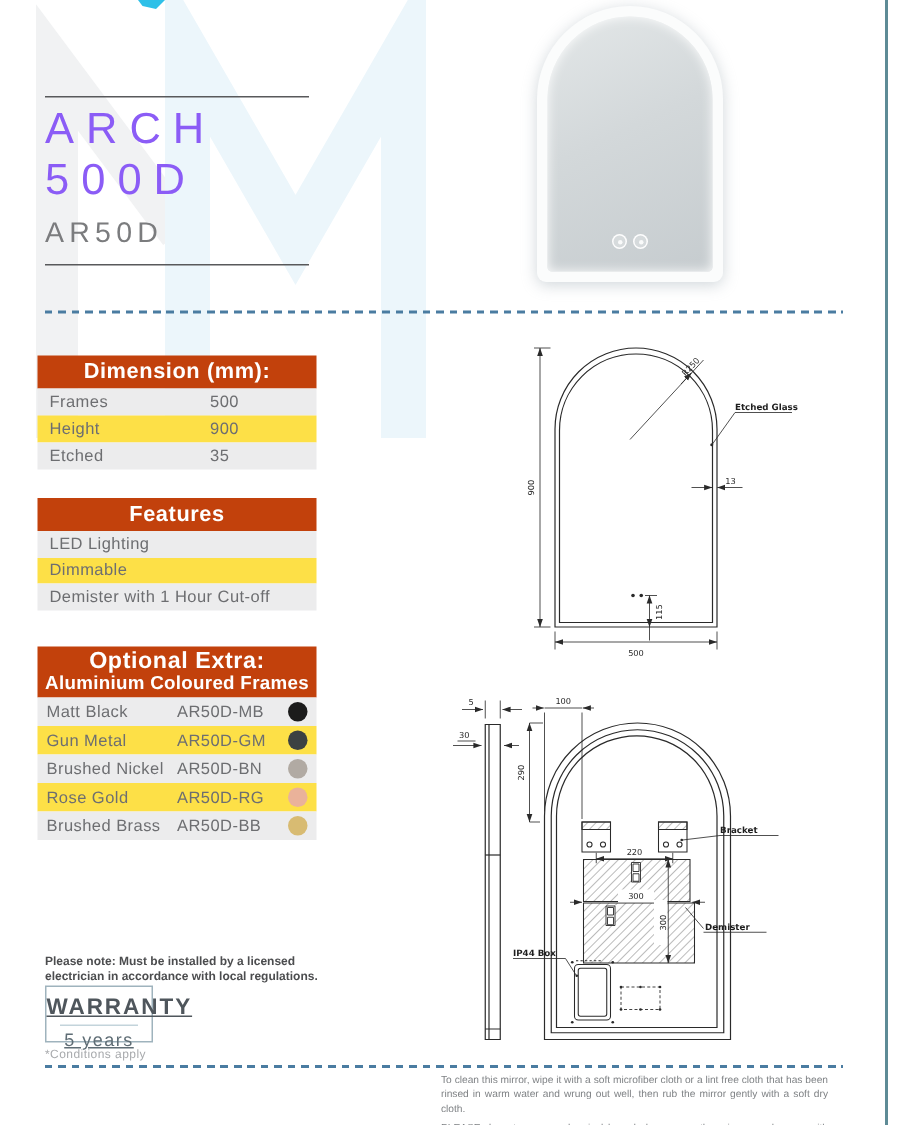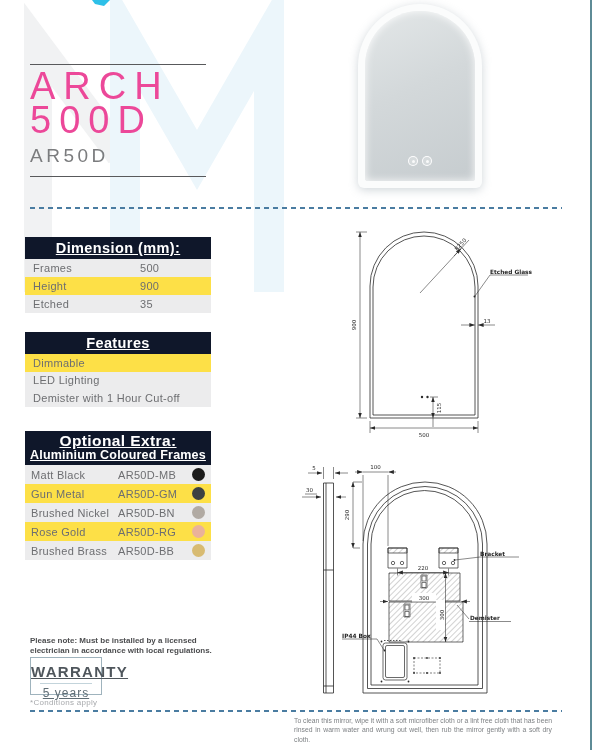--- a/index.html
+++ b/index.html
@@ -8,22 +8,22 @@
 
   
   .watermark{position:absolute;left:0;top:0;pointer-events:none;}
 
   
   .right-line{position:absolute;top:0;left:590px;width:2px;height:750px;background:#5e8b96;}
 
   
   .title-block{position:absolute;left:30px;top:64px;width:176px;}
   .title-rule{height:0;border-top:1.5px solid #58595b;}
-  .title-main{margin-top:4px;font-size:38px;line-height:34px;letter-spacing:8px;
-              font-weight:500;color:#ec4899;}
+  .title-main{margin-top:4px;font-size:29px;line-height:34px;letter-spacing:8px;
+              font-weight:500;color:#8b5cf6;}
   .title-code{margin-top:8px;font-size:19px;letter-spacing:3.5px;color:#7b7c7e;}
   .title-rule-b{margin-top:9px;border-top:1.5px solid #58595b;}
 
   
   .mirror{position:absolute;left:358px;top:4px;width:124px;height:184px;background:#fbfcfc;
           border-radius:62px 62px 6px 6px;box-shadow:0 2px 10px rgba(150,165,172,.45);}
   .mirror-glass{position:absolute;left:7px;top:7px;right:7px;bottom:7px;
           border-radius:55px 55px 3px 3px;
           background:linear-gradient(155deg,#e3e7e8 0%,#d3d8da 45%,#c6cccf 100%);
           box-shadow:inset 0 0 8px rgba(255,255,255,.95);}
@@ -34,21 +34,21 @@
         background:rgba(255,255,255,.85);}
 
   
   .dotted{position:absolute;left:30px;width:532px;height:2px;
           background-image:repeating-linear-gradient(90deg,#4a7ca1 0 5px,transparent 5px 9px);}
   .dotted.d1{top:207px;}
   .dotted.d2{top:710px;}
 
   
   .section{position:absolute;left:25px;width:186px;}
-  .sec-head{background:#0f172a;color:#ffffff;text-align:center;font-weight:600;text-decoration:underline;}
+  .sec-head{background:#c2410c;color:#ffffff;text-align:center;font-weight:600;}
   .head-1line{height:22px;line-height:22px;font-size:14.5px;letter-spacing:.4px;}
   .head-2line{padding:2px 0 3px 0;}
   .head-2line .l1{font-size:15.5px;line-height:16px;letter-spacing:.4px;}
   .head-2line .l2{font-size:12.5px;line-height:13px;letter-spacing:.2px;}
   .row{display:flex;align-items:center;font-size:11px;color:#6d6e71;letter-spacing:.3px;}
   .row.odd{background:#ececed;}
   .row.even{background:#fde047;}
   .dim-row{height:18px;}
   .dim-row .lbl{padding-left:8px;width:107px;}
   .feat-row{height:17.5px;padding-left:8px;}
@@ -129,22 +129,22 @@
       <span>900</span>
     </div>
     <div class="row odd dim-row">
       <span class="lbl">Etched</span>
       <span>35</span>
     </div>
   </div>
 
   <div class="section" id="features">
     <div class="sec-head head-1line">Features</div>
+    <div class="row odd feat-row">LED Lighting</div>
     <div class="row even feat-row">Dimmable</div>
-    <div class="row odd feat-row">LED Lighting</div>
     <div class="row odd feat-row">Demister with 1 Hour Cut-off</div>
   </div>
 
   <div class="section" id="optional">
     <div class="sec-head head-2line">
       <div class="l1">Optional Extra:</div>
       <div class="l2">Aluminium Coloured Frames</div>
     </div>
     <div class="row odd opt-row">
       <span class="lbl">Matt Black</span>

